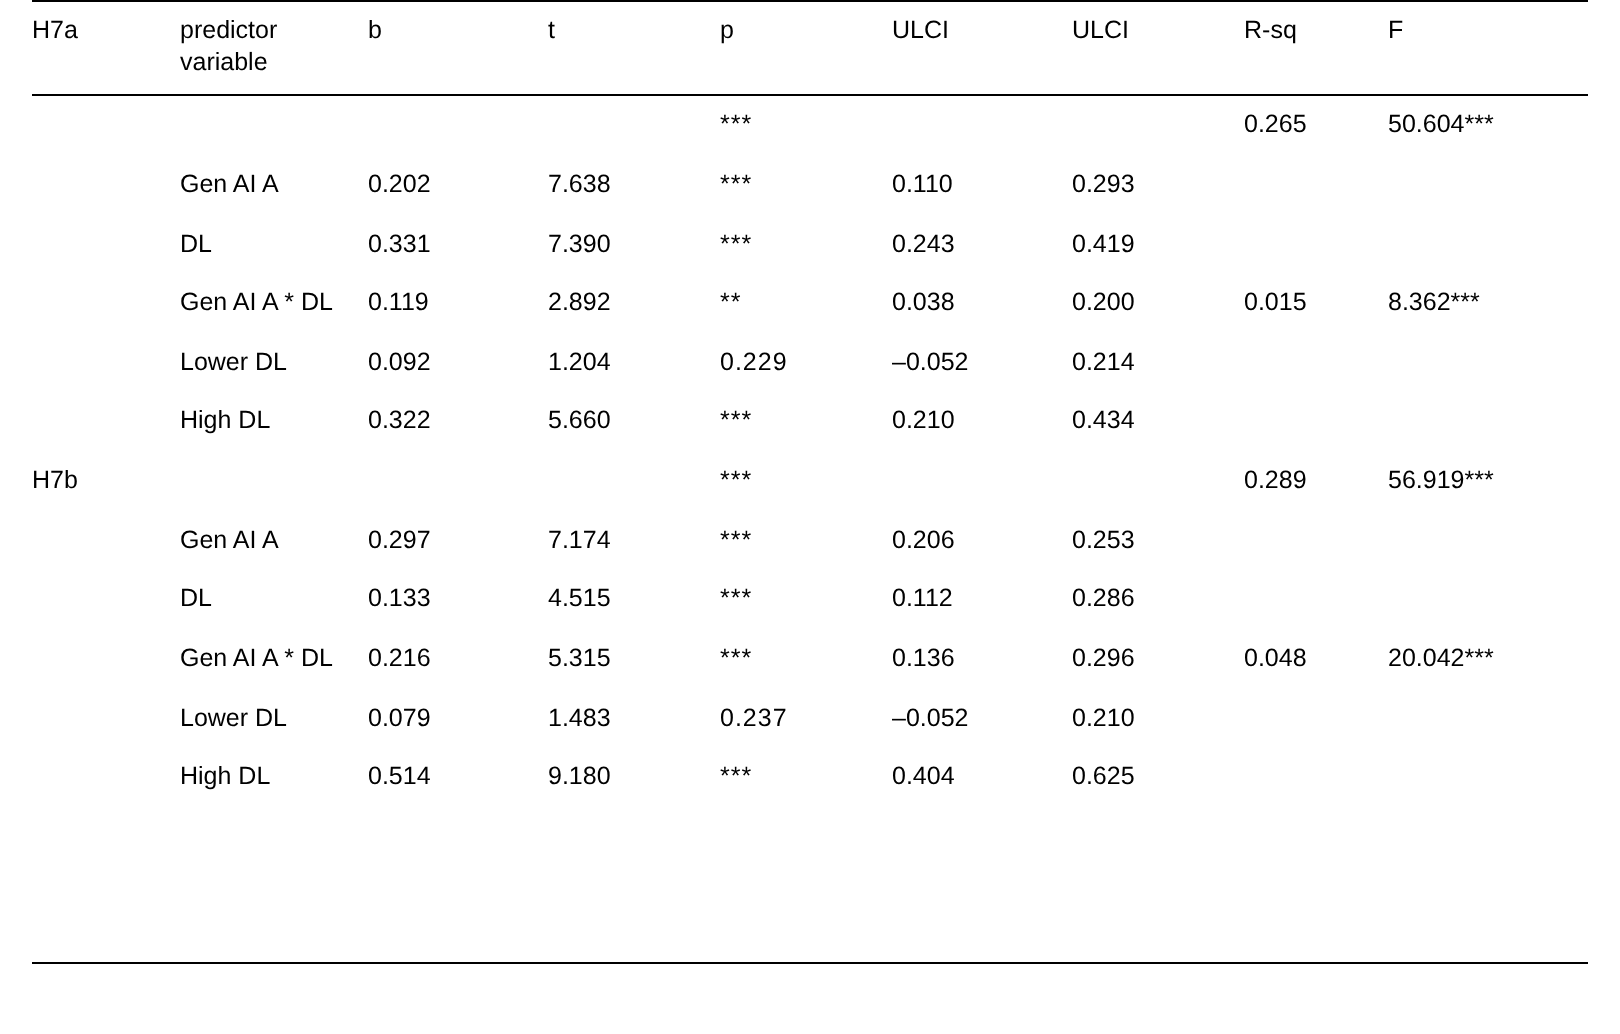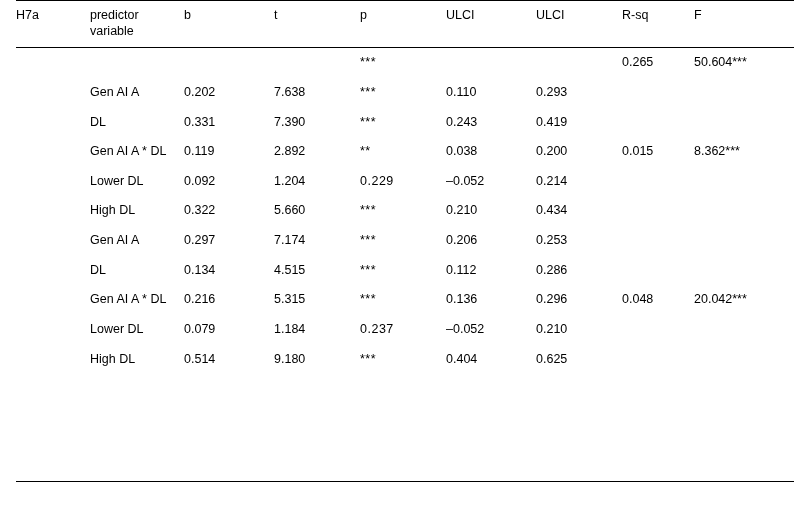--- a/index.html
+++ b/index.html
@@ -159,34 +159,45 @@
         <td>High DL</td>
         <td>0.322</td>
         <td>5.660</td>
         <td class="stars">***</td>
         <td>0.210</td>
         <td>0.434</td>
         <td></td>
         <td></td>
       </tr>
       <tr>
+        <td>H7b</td>
+        <td></td>
+        <td></td>
+        <td></td>
+        <td class="stars">***</td>
+        <td></td>
+        <td></td>
+        <td>0.289</td>
+        <td>56.919***</td>
+      </tr>
+      <tr>
         <td></td>
         <td>Gen AI A</td>
         <td>0.297</td>
         <td>7.174</td>
         <td class="stars">***</td>
         <td>0.206</td>
         <td>0.253</td>
         <td></td>
         <td></td>
       </tr>
       <tr>
         <td></td>
         <td>DL</td>
-        <td>0.134</td>
+        <td>0.133</td>
         <td>4.515</td>
         <td class="stars">***</td>
         <td>0.112</td>
         <td>0.286</td>
         <td></td>
         <td></td>
       </tr>
       <tr>
         <td></td>
         <td>Gen AI A * DL</td>
@@ -195,21 +206,21 @@
         <td class="stars">***</td>
         <td>0.136</td>
         <td>0.296</td>
         <td>0.048</td>
         <td>20.042***</td>
       </tr>
       <tr>
         <td></td>
         <td>Lower DL</td>
         <td>0.079</td>
-        <td>1.184</td>
+        <td>1.483</td>
         <td class="stars">0.237</td>
         <td>–0.052</td>
         <td>0.210</td>
         <td></td>
         <td></td>
       </tr>
       <tr class="last-row">
         <td></td>
         <td>High DL</td>
         <td>0.514</td>

